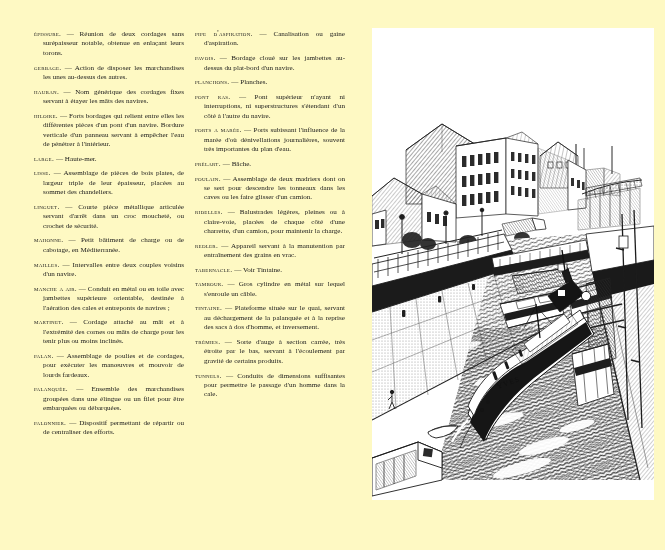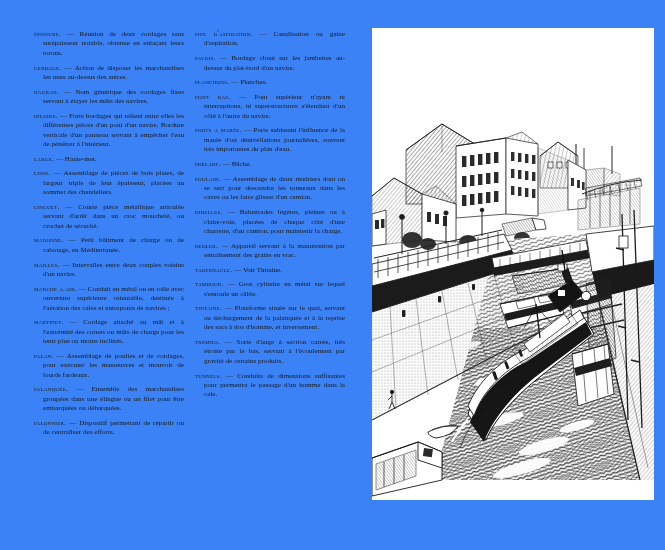--- a/index.html
+++ b/index.html
@@ -13,21 +13,21 @@
     overflow: hidden;
     font-family: "Liberation Serif", "DejaVu Serif", serif;
     color: #1a1a1a;
     position: relative;
   }
 
   
   #page {
     position: absolute;
     inset: 0;
-    background: #3b82f6;
+    background: #fef9c3;
   }
 
   
   #text-block {
     position: absolute;
     left: 34px;
     top: 29px;
     width: 330px;
     height: 466px;
   }
@@ -90,21 +90,21 @@
     <div class="col" id="col-1">
         <p class="entry"><span class="hw">Épissure.</span><span class="dash"> — </span><span class="def">Réunion de deux cordages sans surépaisseur notable, obtenue en enlaçant leurs torons.</span></p>
         <p class="entry"><span class="hw">Gerbage.</span><span class="dash"> — </span><span class="def">Action de disposer les marchandises les unes au-dessus des autres.</span></p>
         <p class="entry"><span class="hw">Hauban.</span><span class="dash"> — </span><span class="def">Nom générique des cordages fixes servant à étayer les mâts des navires.</span></p>
         <p class="entry"><span class="hw">Hiloire.</span><span class="dash"> — </span><span class="def">Forts bordages qui relient entre elles les différentes pièces d'un pont d'un navire. Bordure verticale d'un panneau servant à empêcher l'eau de pénétrer à l'intérieur.</span></p>
         <p class="entry"><span class="hw">Large.</span><span class="dash"> — </span><span class="def">Haute-mer.</span></p>
         <p class="entry"><span class="hw">Lisse.</span><span class="dash"> — </span><span class="def">Assemblage de pièces de bois plates, de largeur triple de leur épaisseur, placées au sommet des chandeliers.</span></p>
         <p class="entry"><span class="hw">Linguet.</span><span class="dash"> — </span><span class="def">Courte pièce métallique articulée servant d'arrêt dans un croc moucheté, ou crochet de sécurité.</span></p>
         <p class="entry"><span class="hw">Mahonne.</span><span class="dash"> — </span><span class="def">Petit bâtiment de charge ou de cabotage, en Méditerranée.</span></p>
         <p class="entry"><span class="hw">Mailles.</span><span class="dash"> — </span><span class="def">Intervalles entre deux couples voisins d'un navire.</span></p>
-        <p class="entry"><span class="hw">Manche a air.</span><span class="dash"> — </span><span class="def">Conduit en métal ou en toile avec ouverture supérieure orientable, destinée à l'aération des cales et entreponts de navires ;</span></p>
+        <p class="entry"><span class="hw">Manche a air.</span><span class="dash"> — </span><span class="def">Conduit en métal ou en toile avec jambettes supérieure orientable, destinée à l'aération des cales et entreponts de navires ;</span></p>
         <p class="entry"><span class="hw">Martinet.</span><span class="dash"> — </span><span class="def">Cordage attaché au mât et à l'extrémité des cornes ou mâts de charge pour les tenir plus ou moins inclinés.</span></p>
         <p class="entry"><span class="hw">Palan.</span><span class="dash"> — </span><span class="def">Assemblage de poulies et de cordages, pour exécuter les manœuvres et mouvoir de lourds fardeaux.</span></p>
         <p class="entry"><span class="hw">Palanquée.</span><span class="dash"> — </span><span class="def">Ensemble des marchandises groupées dans une élingue ou un filet pour être embarquées ou débarquées.</span></p>
         <p class="entry"><span class="hw">Palonnier.</span><span class="dash"> — </span><span class="def">Dispositif permettant de répartir ou de centraliser des efforts.</span></p>
       </div>
     <div class="col" id="col-2">
         <p class="entry"><span class="hw">Pipe d'aspiration.</span><span class="dash"> — </span><span class="def">Canalisation ou gaine d'aspiration.</span></p>
         <p class="entry"><span class="hw">Pavois.</span><span class="dash"> — </span><span class="def">Bordage cloué sur les jambettes au-dessus du plat-bord d'un navire.</span></p>
         <p class="entry"><span class="hw">Planchons.</span><span class="dash"> — </span><span class="def">Planches.</span></p>
         <p class="entry"><span class="hw">Pont ras.</span><span class="dash"> — </span><span class="def">Pont supérieur n'ayant ni interruptions, ni superstructures s'étendant d'un côté à l'autre du navire.</span></p>

